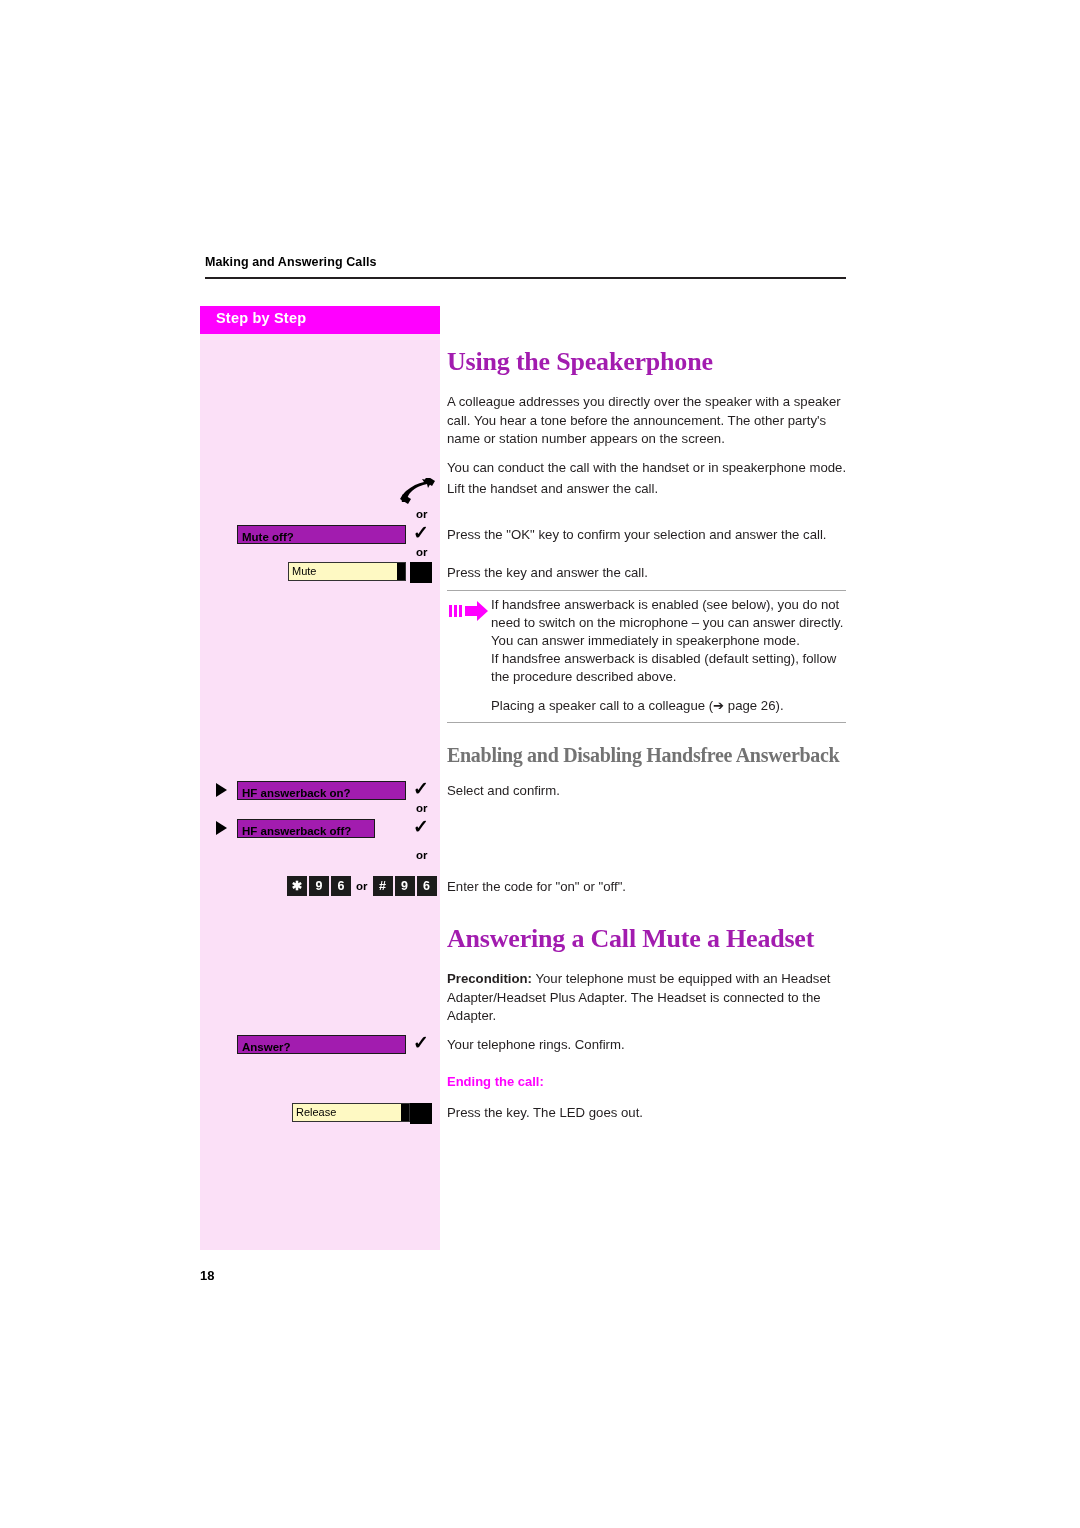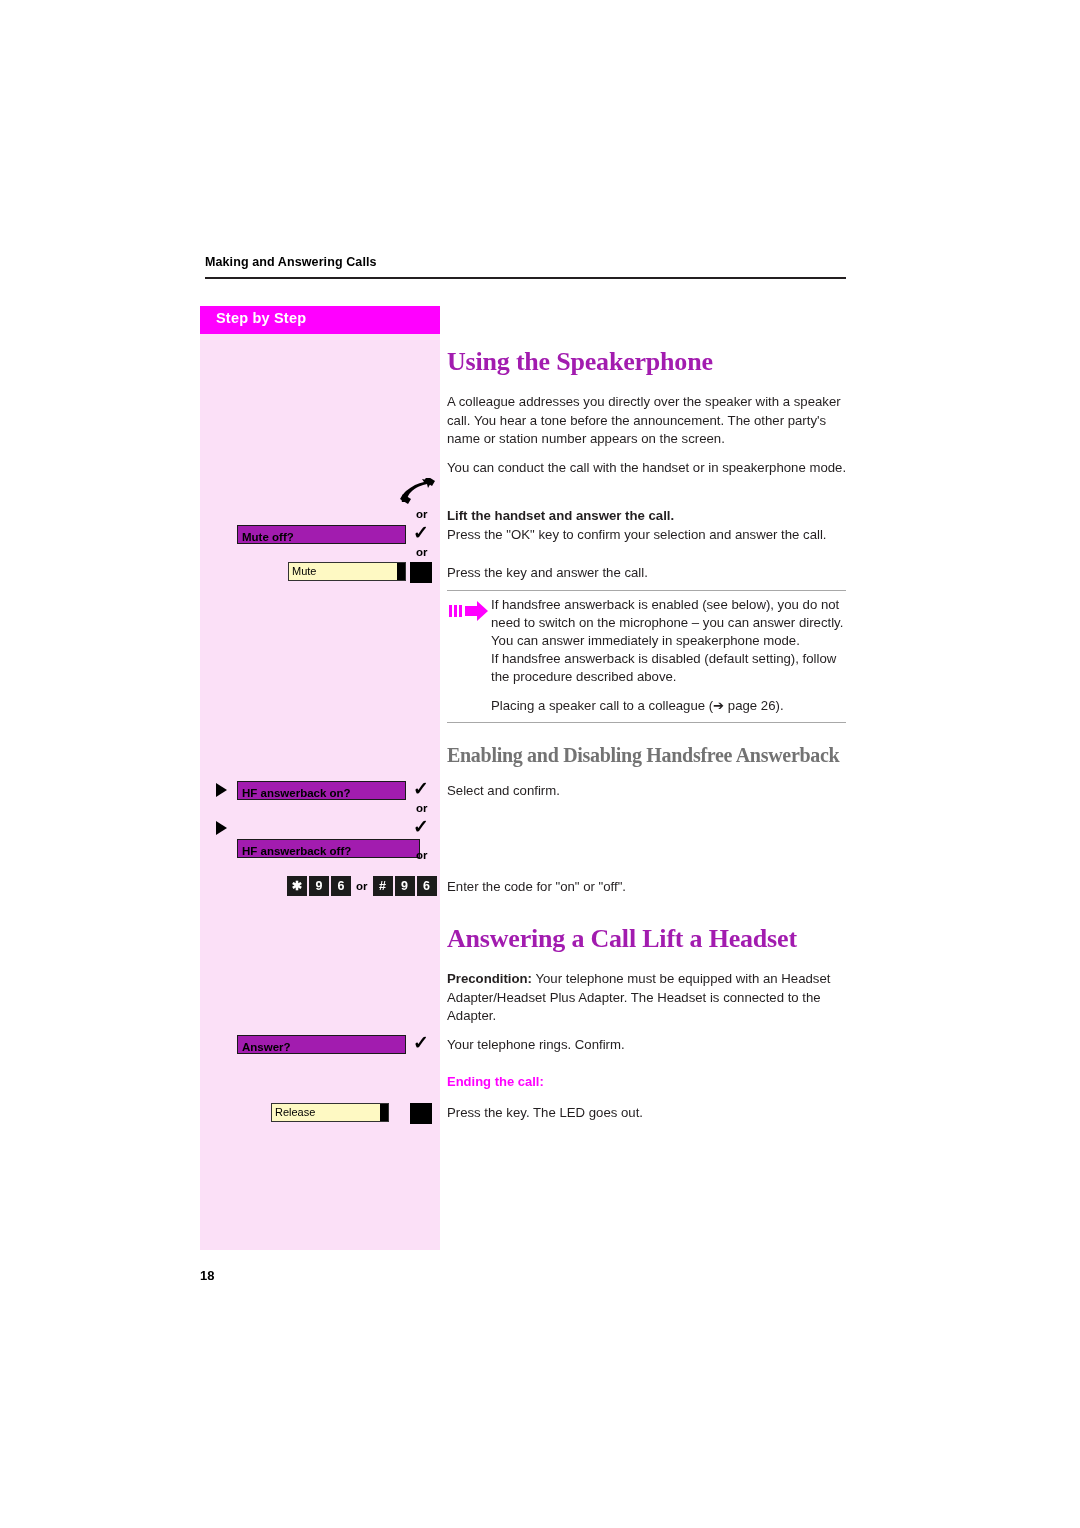--- a/index.html
+++ b/index.html
@@ -170,21 +170,21 @@
 
   <div class="tri" style="left:216px; top:783px;"></div>
   <div class="disp-box" style="left:237px; top:781px; width:169px;">
     <span>HF answerback on?</span>
   </div>
   <div class="check" style="left:413px; top:779px;">✓</div>
 
   <div class="or" style="left:416px; top:802px;">or</div>
 
   <div class="tri" style="left:216px; top:821px;"></div>
-  <div class="disp-box" style="left:237px; top:819px; width:183px;margin-top:20px;">
+  <div class="disp-box" style="left:237px; top:819px; width:138px;">
     <span>HF answerback off?</span>
   </div>
   <div class="check" style="left:413px; top:817px;">✓</div>
 
   <div class="or" style="left:416px; top:849px;">or</div>
 
   <div class="dialrow" style="left:287px; top:876px;">
     <span class="dkey">✱</span>
     <span class="dkey">9</span>
     <span class="dkey">6</span>
@@ -192,33 +192,33 @@
     <span class="dkey">#</span>
     <span class="dkey">9</span>
     <span class="dkey">6</span>
   </div>
 
   <div class="disp-box" style="left:237px; top:1035px; width:169px;">
     <span>Answer?</span>
   </div>
   <div class="check" style="left:413px; top:1033px;">✓</div>
 
-  <div class="key-box" style="left:271px; top:1103px; width:118px;justify-content:center;">
+  <div class="key-box" style="left:292px; top:1103px; width:118px;justify-content:center;">
     <span class="lbl">Release</span>
     <span class="led"></span>
   </div>
   <div class="key-square" style="left:410px; top:1103px;"></div>
 
   <h1 class="sec col-right" style="top:347px;">Using the Speakerphone</h1>
 
   <p class="body col-right" style="top:393px; width:400px;">A colleague addresses you directly over the speaker with a speaker call. You hear a tone before the announcement. The other party's name or station number appears on the screen.</p>
 
   <p class="body col-right" style="top:459px; width:405px;">You can conduct the call with the handset or in speakerphone mode.</p>
 
-  <p class="body col-right" style="top:507px;font-weight:bold;">Lift the handset and answer the call.</p>
+  <p class="body col-right" style="top:480px;">Lift the handset and answer the call.</p>
 
   <p class="body col-right" style="top:526px; width:400px;">Press the "OK" key to confirm your selection and answer the call.</p>
 
   <p class="body col-right" style="top:564px;">Press the key and answer the call.</p>
 
   <div class="rule" style="top:590px;"></div>
 
   <div class="note-icon" style="left:449px; top:601px;">
     <svg width="40" height="20" viewBox="0 0 40 20">
       <rect x="0" y="4" width="3" height="12" fill="#ff00ff"></rect>
@@ -237,21 +237,21 @@
   <p class="body" style="position:absolute; left:491px; top:697px; width:360px;">Placing a speaker call to a colleague (➔ page 26).</p>
 
   <div class="rule" style="top:722px;"></div>
 
   <h2 class="sub col-right" style="top:744px;">Enabling and Disabling Handsfree Answerback</h2>
 
   <p class="body col-right" style="top:782px;">Select and confirm.</p>
 
   <p class="body col-right" style="top:878px;">Enter the code for "on" or "off".</p>
 
-  <h1 class="sec col-right" style="top:924px;">Answering a Call Lift a Headset</h1>
+  <h1 class="sec col-right" style="top:924px;">Answering a Call Mute a Headset</h1>
 
   <p class="body col-right" style="top:970px; width:390px;"><span class="bold">Precondition:</span><span> Your telephone must be equipped with an Headset Adapter/Headset Plus Adapter. The Headset is connected to the Adapter.</span></p>
 
   <p class="body col-right" style="top:1036px;">Your telephone rings. Confirm.</p>
 
   <p class="mag-bold col-right" style="top:1074px; margin:0;">Ending the call:</p>
 
   <p class="body col-right" style="top:1104px;">Press the key. The LED goes out.</p>
 
   <div class="folio">18</div>

